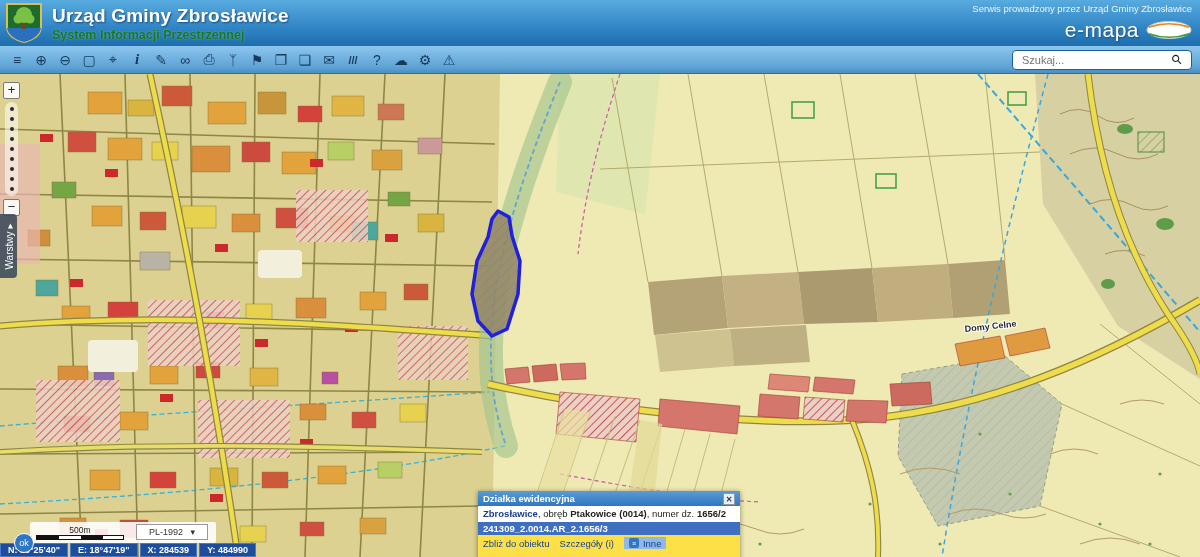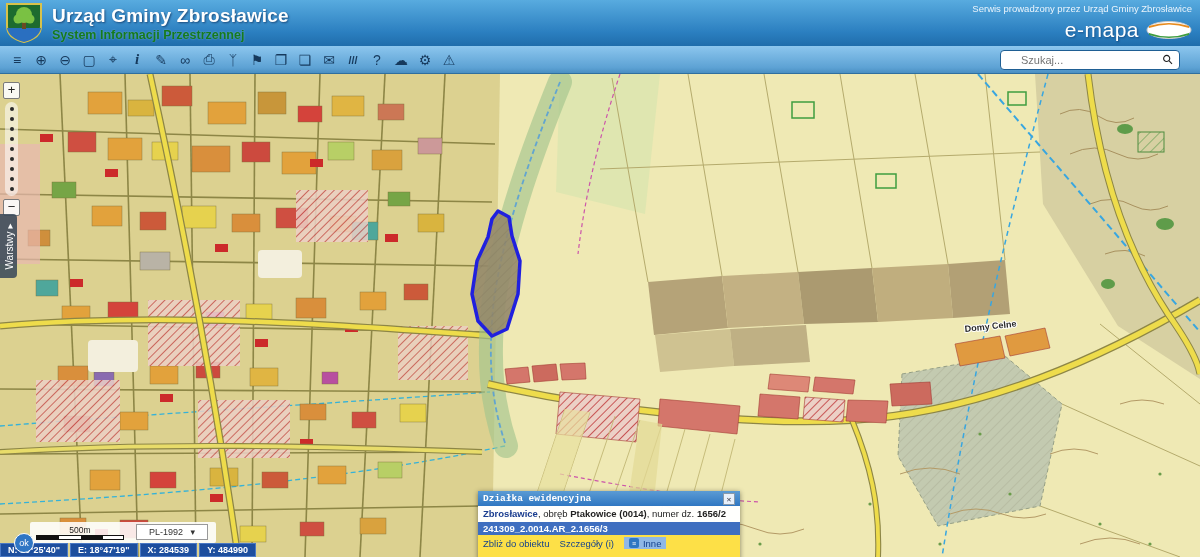--- a/index.html
+++ b/index.html
@@ -17,21 +17,21 @@
   .brand-row { margin-top:4px; display:flex; align-items:center; justify-content:flex-end; gap:7px; }
   .brand { color:#fff; font-size:21px; letter-spacing:.5px; text-shadow:1px 1px 2px rgba(0,20,60,.4); }
   .brand-logo { width:46px; height:18px; }
 
   
   .toolbar { height:28px; background:linear-gradient(180deg,#8cc6ee 0%,#5da2d4 80%,#4a8fc2 100%); border-bottom:1px solid #2f6f9f; display:flex; align-items:center; padding:0 5px; position:relative; z-index:30; }
   .tool { min-width:24px; height:22px; display:flex; align-items:center; justify-content:center; color:#16395c; font-size:14px; cursor:pointer; border-radius:3px; padding:0 2px; }
   .tool.small-text { font-size:11px; font-weight:bold; }
   .tool.italic { font-style:italic; font-family:"Liberation Serif", serif; font-weight:bold; font-size:15px; }
   .toolbar-spacer { flex:1; }
-  .search-box { display:flex; align-items:center; background:#fff; border:1px solid #1f5f94; border-radius:4px; height:20px; width:180px; padding:0 20px; margin-right:15px; }
+  .search-box { display:flex; align-items:center; background:#fff; border:1px solid #1f5f94; border-radius:4px; height:20px; width:180px; padding:0 9px; margin-right:3px;justify-content:flex-end; }
   .search-input { border:none; outline:none; flex:1; font-size:11px; color:#666; background:transparent; }
   .search-icon { font-size:13px; color:#222; transform:rotate(-45deg); }
 
   
   .map-wrap { position:relative; width:1200px; height:483px; overflow:hidden; }
   svg.map { position:absolute; left:0; top:0; }
   .map-label-halo { font-size:9px; fill:#2b2b2b; paint-order:stroke; stroke:#ffffff; stroke-width:2px; font-weight:bold; }
 
   
   .zoom-panel { position:absolute; left:3px; top:8px; display:flex; flex-direction:column; align-items:center; gap:3px; z-index:20; }
@@ -46,21 +46,21 @@
   .scale-panel { position:absolute; left:30px; bottom:14px; background:rgba(255,255,255,.88); padding:2px 8px 3px 6px; display:flex; align-items:flex-end; gap:12px; border-radius:2px; z-index:21; }
   .scale { display:flex; flex-direction:column; align-items:center; }
   .scale-label { font-size:8.5px; color:#222; }
   .scale-bar { width:88px; height:5px; border:1px solid #111; background:repeating-linear-gradient(90deg,#111 0 22px,#fff 22px 44px); }
   .proj-select { background:#fff; border:1px solid #999; font-size:9px; color:#333; height:16px; width:72px; display:flex; justify-content:space-between; align-items:center; padding:0 12px; cursor:pointer; }
   .coord-bar { position:absolute; left:0; bottom:0; display:flex; gap:2px; z-index:21; }
   .coord-chip { background:#1d4e9e; color:#fff; font-size:9px; font-weight:bold; padding:1px 7px; border:1px solid #4a78c4; white-space:nowrap; }
 
   
   .popup { position:absolute; left:478px; top:417px; width:262px; font-size:10px; box-shadow:0 1px 5px rgba(0,0,0,.45); z-index:25; }
-  .popup-header { background:linear-gradient(180deg,#5b9bd4,#2f77c2); color:#fff; font-weight:bold; padding:3px 5px; display:flex; justify-content:space-between; align-items:center; height:15px; font-size:9.5px;font-family:Liberation Mono, monospace; }
+  .popup-header { background:linear-gradient(180deg,#5b9bd4,#2f77c2); color:#fff; font-weight:bold; padding:3px 5px; display:flex; justify-content:space-between; align-items:center; height:15px; font-size:9.5px; }
   .popup-close { width:12px; height:12px; background:#e8f0fa; color:#334; font-size:8px; line-height:11px; text-align:center; border:1px solid #8899aa; cursor:pointer; }
   .popup-line1 { padding:2px 5px; background:rgba(255,255,255,.97); color:#222; font-size:9.5px; line-height:12px; }
   .b-blue { font-weight:bold; color:#1a3d8f; }
   .b { font-weight:bold; }
   .popup-id { background:#3f6fc0; color:#fff; padding:1px 5px; font-weight:bold; font-size:9.5px; cursor:pointer; }
   .popup-footer { display:flex; gap:10px; padding:2px 5px 18px 5px; background:#fde047; align-items:center; color:#14418c; font-size:9.5px; }
   .plink { cursor:pointer; }
   .inne-chip { background:#8fb8e6; padding:0 5px; display:flex; gap:4px; align-items:center; height:12px; cursor:pointer; }
   .info-dot { width:10px; height:10px; border-radius:2px; background:#2f77c2; color:#fff; font-size:7px; display:flex; align-items:center; justify-content:center; }
 </style>

